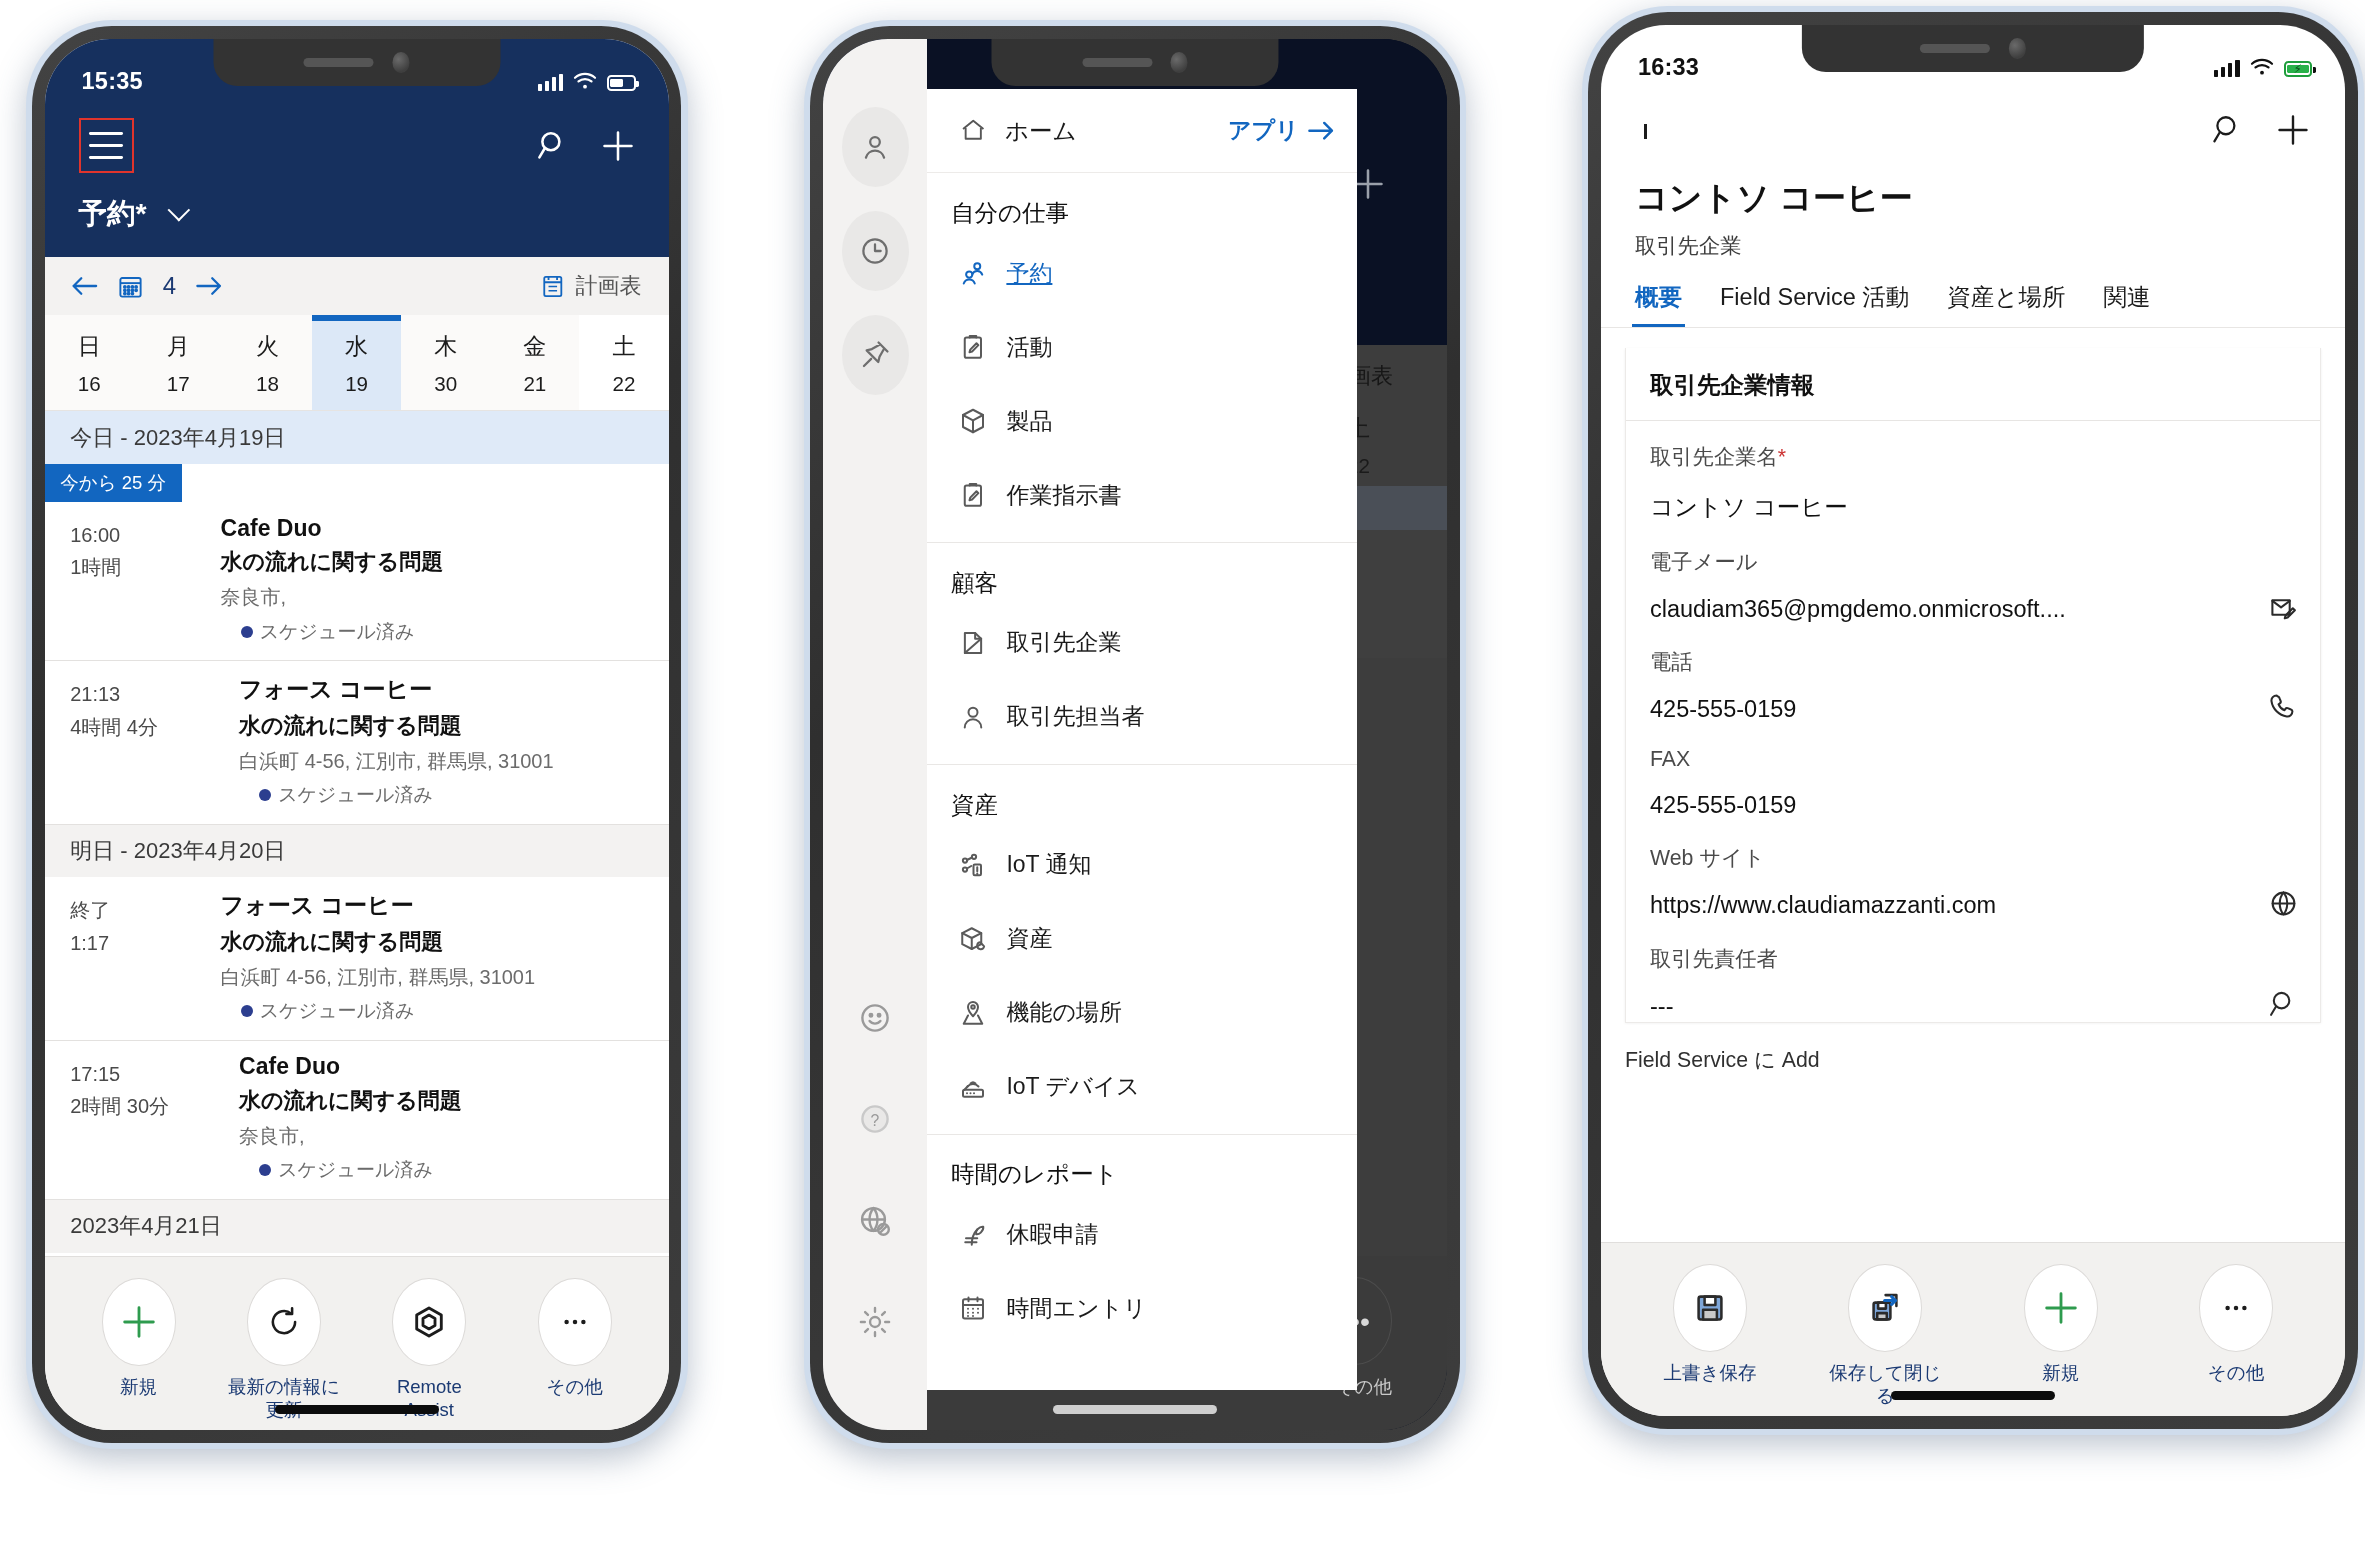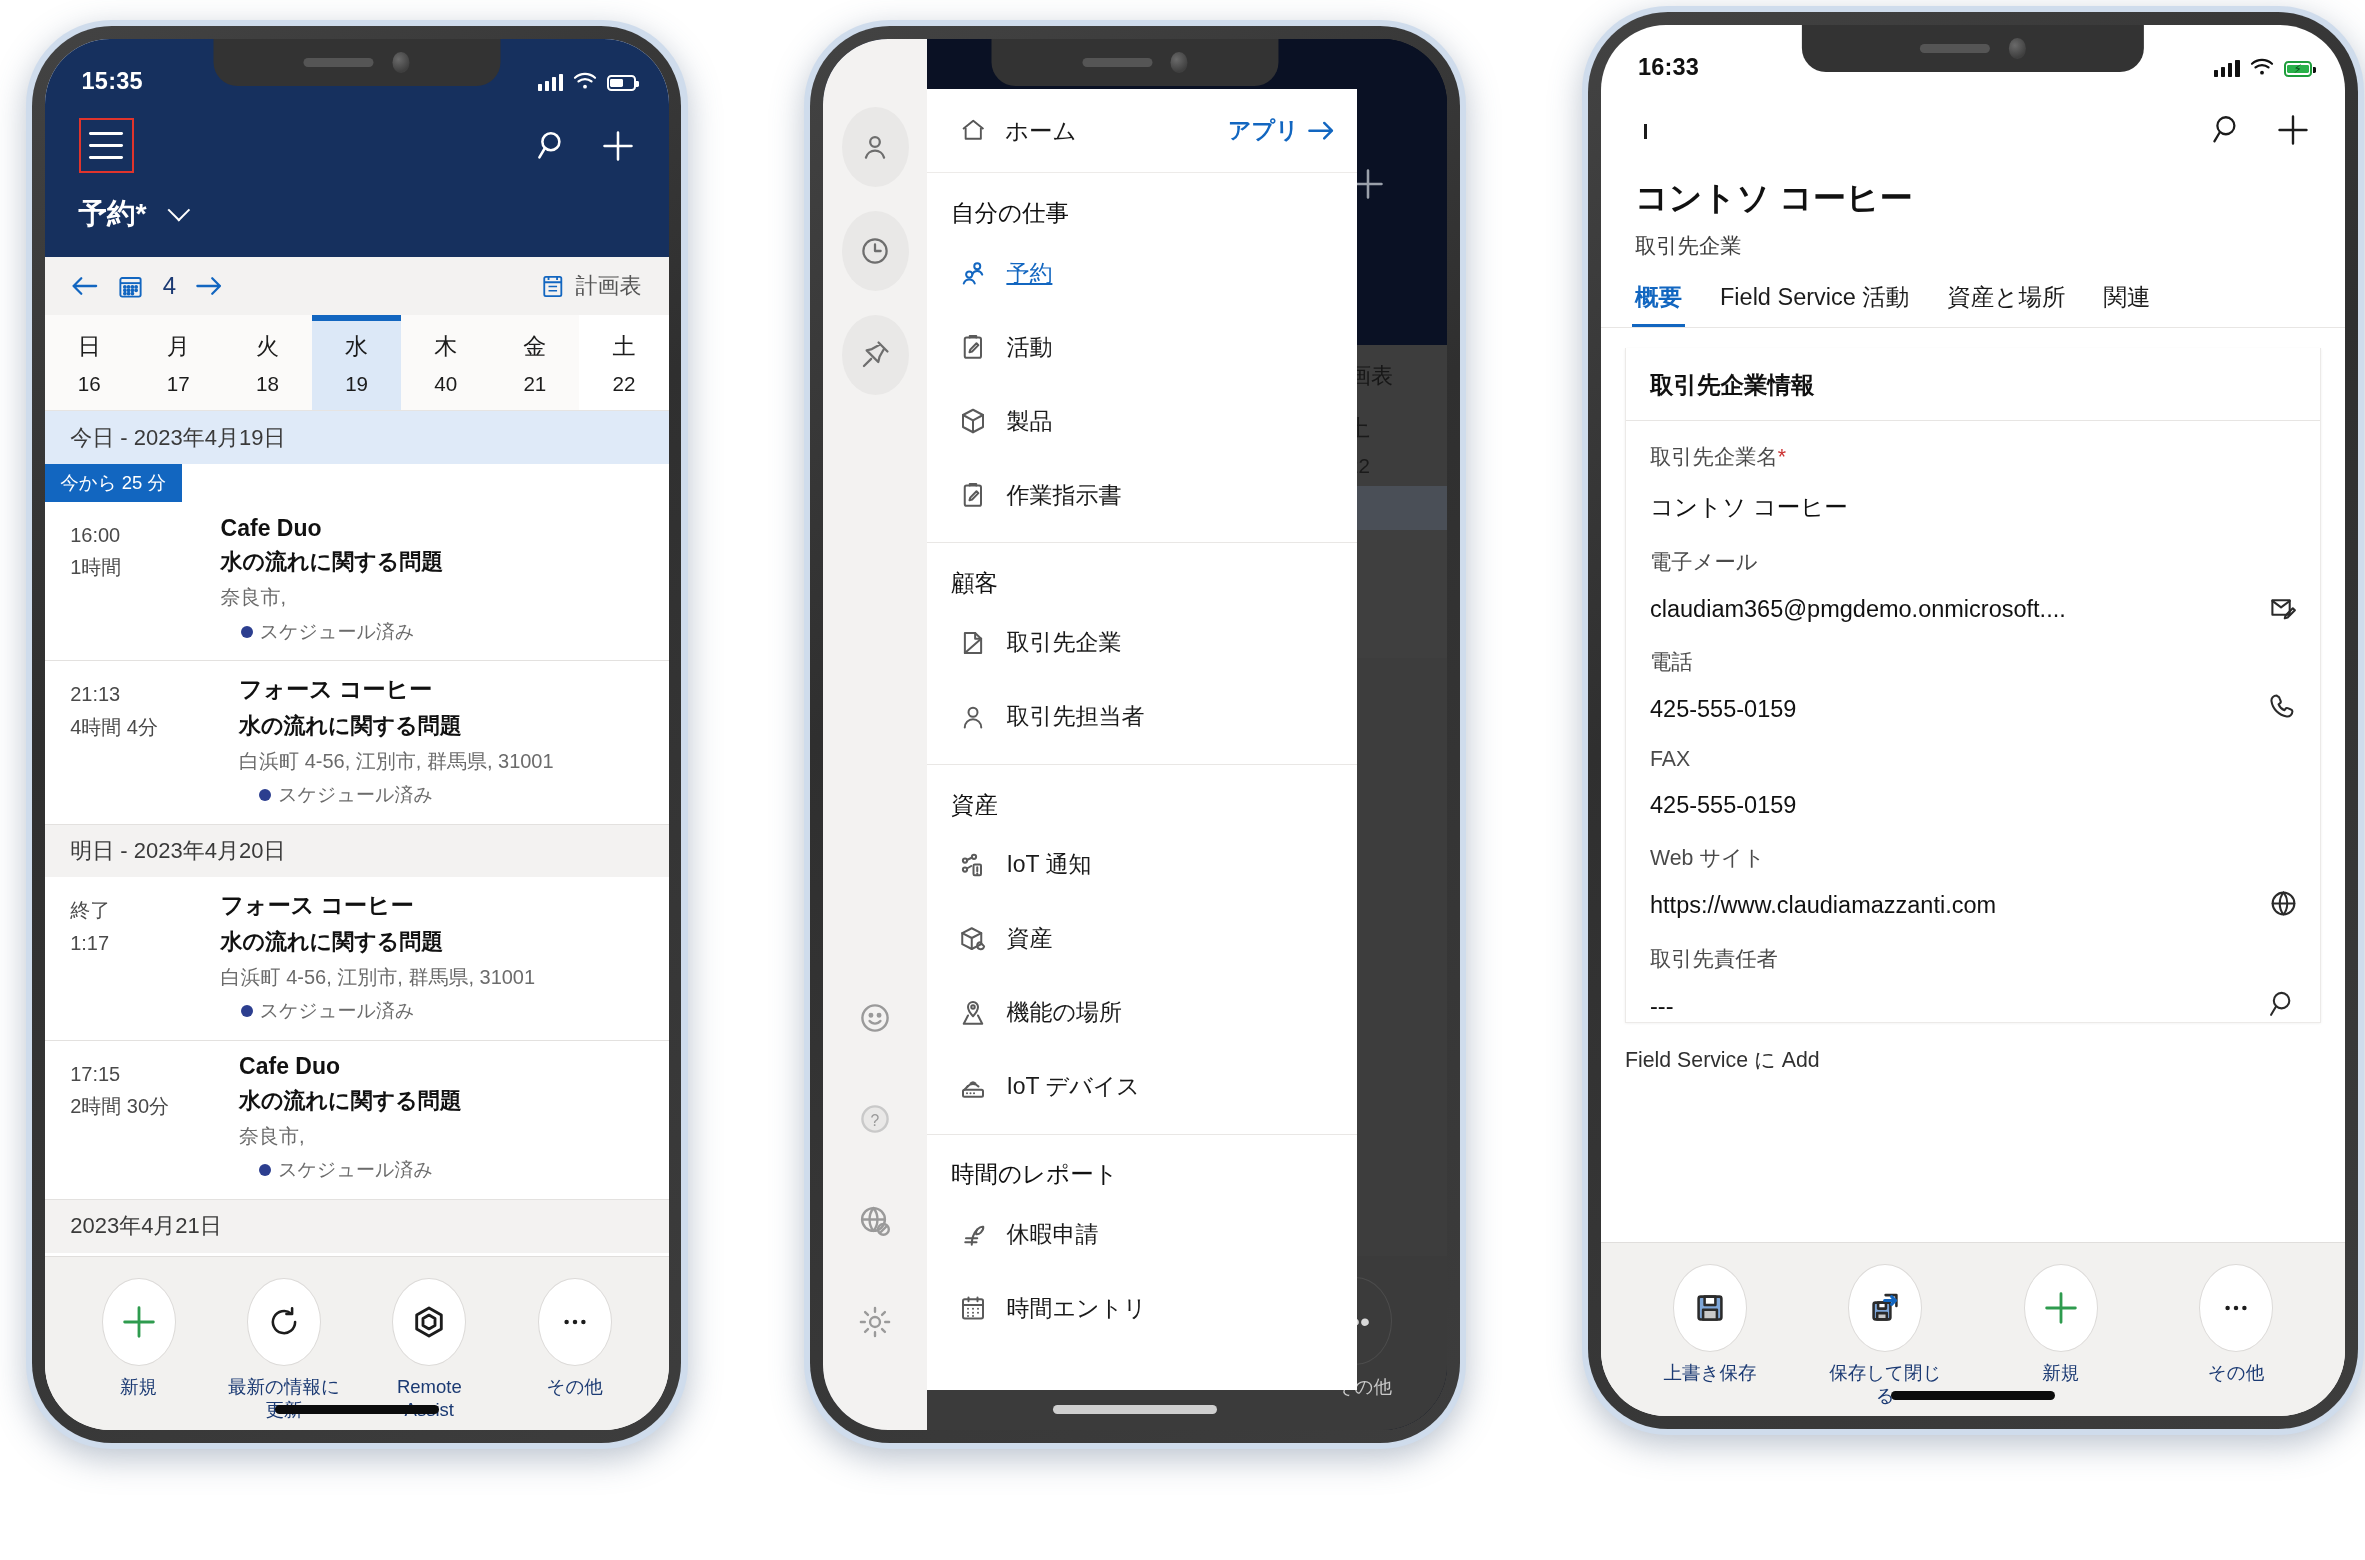--- a/index.html
+++ b/index.html
@@ -314,21 +314,21 @@
           <div class="wk">
             <div class="dow">火</div>
             <div class="dnum">18</div>
           </div>
           <div class="wk active">
             <div class="dow">水</div>
             <div class="dnum">19</div>
           </div>
           <div class="wk">
             <div class="dow">木</div>
-            <div class="dnum">40</div>
+            <div class="dnum">30</div>
           </div>
           <div class="wk">
             <div class="dow">金</div>
             <div class="dnum">21</div>
           </div>
           <div class="wk wknd-last">
             <div class="dow">土</div>
             <div class="dnum">22</div>
           </div>
         </div>

